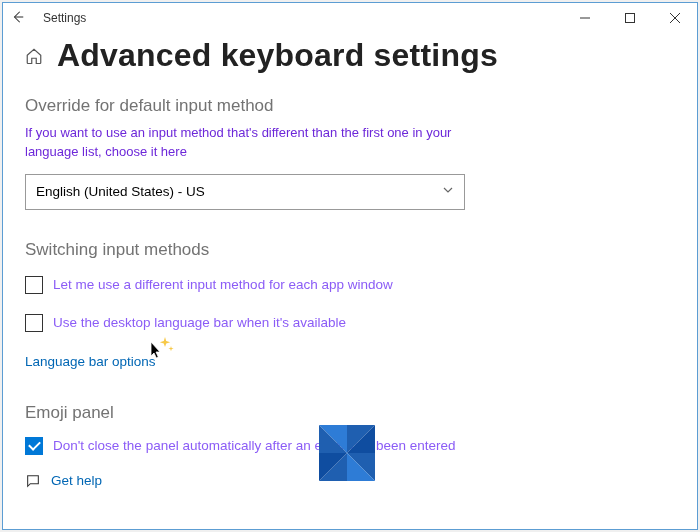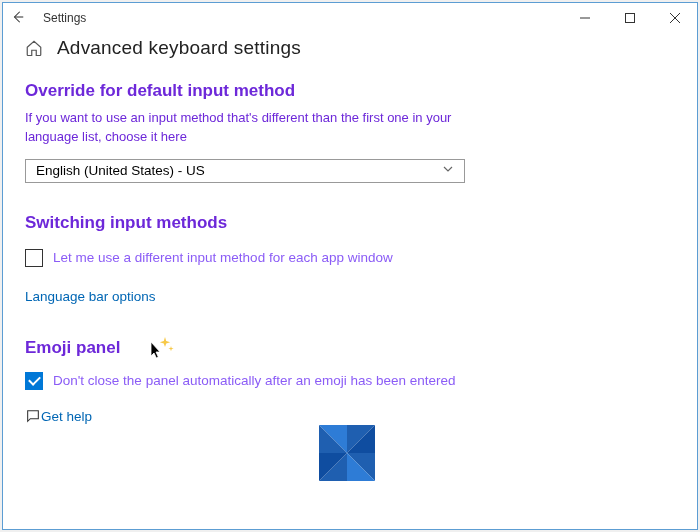--- a/index.html
+++ b/index.html
@@ -7,32 +7,32 @@
     .window { width: 696px; height: 528px; margin: 2px; background: #ffffff; border: 1px solid #5c9dd3; position: relative; }
     .titlebar { height: 30px; display: flex; align-items: center; padding: 0 0 0 8px; font-size: 12px; color: #333; }
     .titlebar .back { width: 20px; text-align: left; color: #333; cursor: pointer; font-size: 14px; }
     .titlebar .title { padding-left: 12px; }
     .win-controls { position: absolute; right: 0; top: 0; height: 30px; display: flex; }
     .win-controls div { width: 45px; height: 30px; display: flex; align-items: center; justify-content: center; color: #333; cursor: pointer; }
     .win-controls svg { width: 10px; height: 10px; }
     .content { padding: 4px 22px 10px 22px; }
     .heading-row { display: flex; align-items: center; gap: 14px; margin-bottom: 22px; }
     .home-icon { width: 18px; height: 18px; color: #555; cursor: pointer; }
-    .h1 { font-size: 19px; font-weight: 400; color: #222; letter-spacing: 0.2px;}
-    .h2 { font-size: 17px; font-weight: 700; color: #6d28d9; margin-bottom: 8px; }
+    .h1 { font-size: 32px; font-weight: 700; color: #222; letter-spacing: 0.2px;}
+    .h2 { font-size: 17px; font-weight: 400; color: #737373; margin-bottom: 8px; }
     .desc { font-size: 13px; color: #6d28d9; line-height: 1.45; margin-bottom: 12px; max-width: 430px;}
-    .dropdown { width: 440px; height: 24px; border: 1px solid #999; display: flex; align-items: center; justify-content: space-between; padding: 0 10px; font-size: 13.5px; cursor: pointer; background:#fff; }
+    .dropdown { width: 440px; height: 36px; border: 1px solid #999; display: flex; align-items: center; justify-content: space-between; padding: 0 10px; font-size: 13.5px; cursor: pointer; background:#fff; }
     .dropdown .chev { color: #666; }
     .section { margin-top: 30px; }
     .checkbox-row { display: flex; align-items: center; gap: 10px; margin-bottom: 20px; font-size: 13.5px; color: #8b5cf6; cursor: pointer; }
     .cbox { width: 18px; height: 18px; border: 1.5px solid #333; background: #fff; flex-shrink:0; display:flex; align-items:center; justify-content:center;}
     .cbox.checked { background: #0078d7; border-color: #0078d7; }
     .cbox.checked::after { content:""; width:5px; height:9px; border:solid #fff; border-width:0 2px 2px 0; transform: rotate(45deg); margin-top:-2px;}
     .link { color: #0066b4; font-size: 13.5px; cursor: pointer; margin-bottom: 14px; display:inline-block; }
-    .help-row { display: flex; align-items: flex-end; margin-top: 18px; }
+    .help-row { display: flex; align-items: center; gap: 10px; margin-top: 18px; }
     .help-icon { width: 16px; height: 16px; color: #333; }
     .cursor-overlay { position:absolute; left:148px; top:336px; pointer-events:none; }
     .cursor-overlay .spark { position:absolute; left:5px; top:-2px; width:18px; height:18px; }
     .cursor-overlay .arrow { position:absolute; left:0; top:3px; width:12px; height:17px; }
     .logo-overlay { position:absolute; left:316px; top:422px; width:56px; height:56px; pointer-events:none; }
   </style>
 </head>
 <body>
 
 <div class="window">
@@ -83,20 +83,24 @@
             </svg></span>
       </div>
     </div>
 
     <div class="section">
       <div class="h2" style="margin-bottom:16px">Switching input methods</div>
       <label class="checkbox-row">
         <span class="cbox"></span>
         <span>Let me use a different input method for each app window</span>
       </label>
+      <label class="checkbox-row">
+        <span class="cbox"></span>
+        <span>Use the desktop language bar when it's available</span>
+      </label>
       <div><a class="link">Language bar options</a></div>
     </div>
 
     <div class="section" style="margin-top:20px">
       <div class="h2" style="margin-bottom:14px">Emoji panel</div>
       <label class="checkbox-row" style="margin-bottom:10px">
         <span class="cbox checked"></span>
         <span>Don't close the panel automatically after an emoji has been entered</span>
       </label>
     </div>

